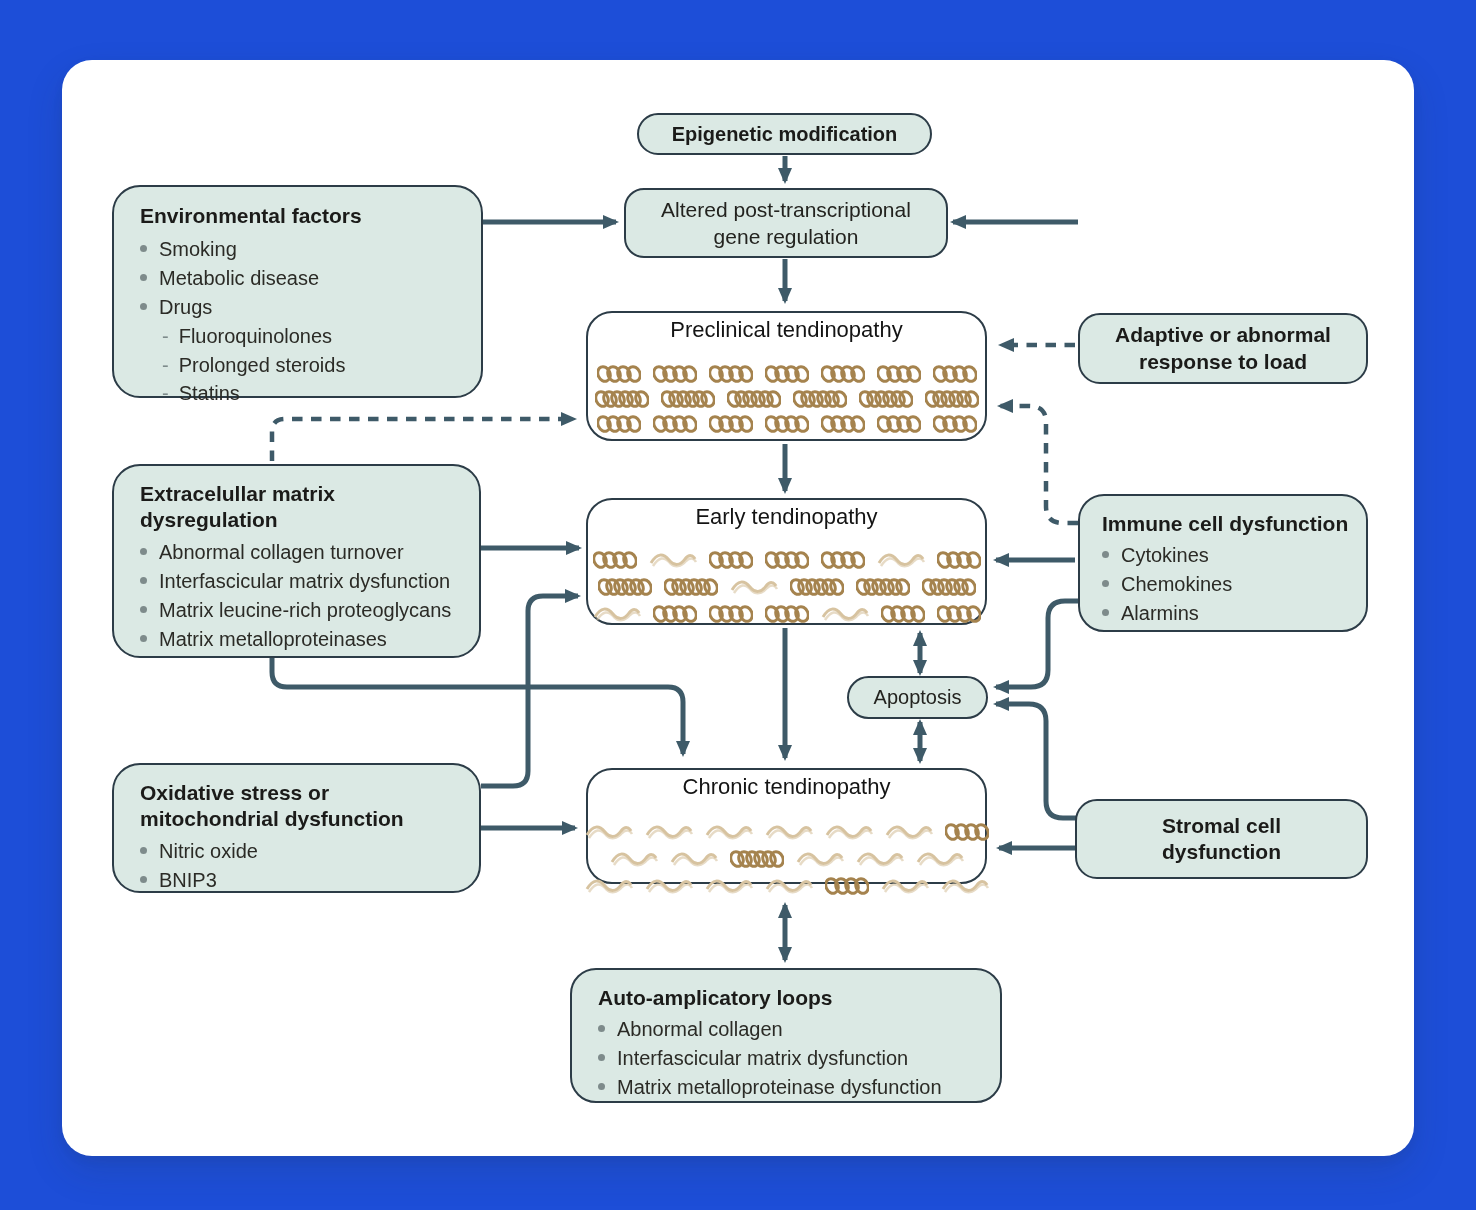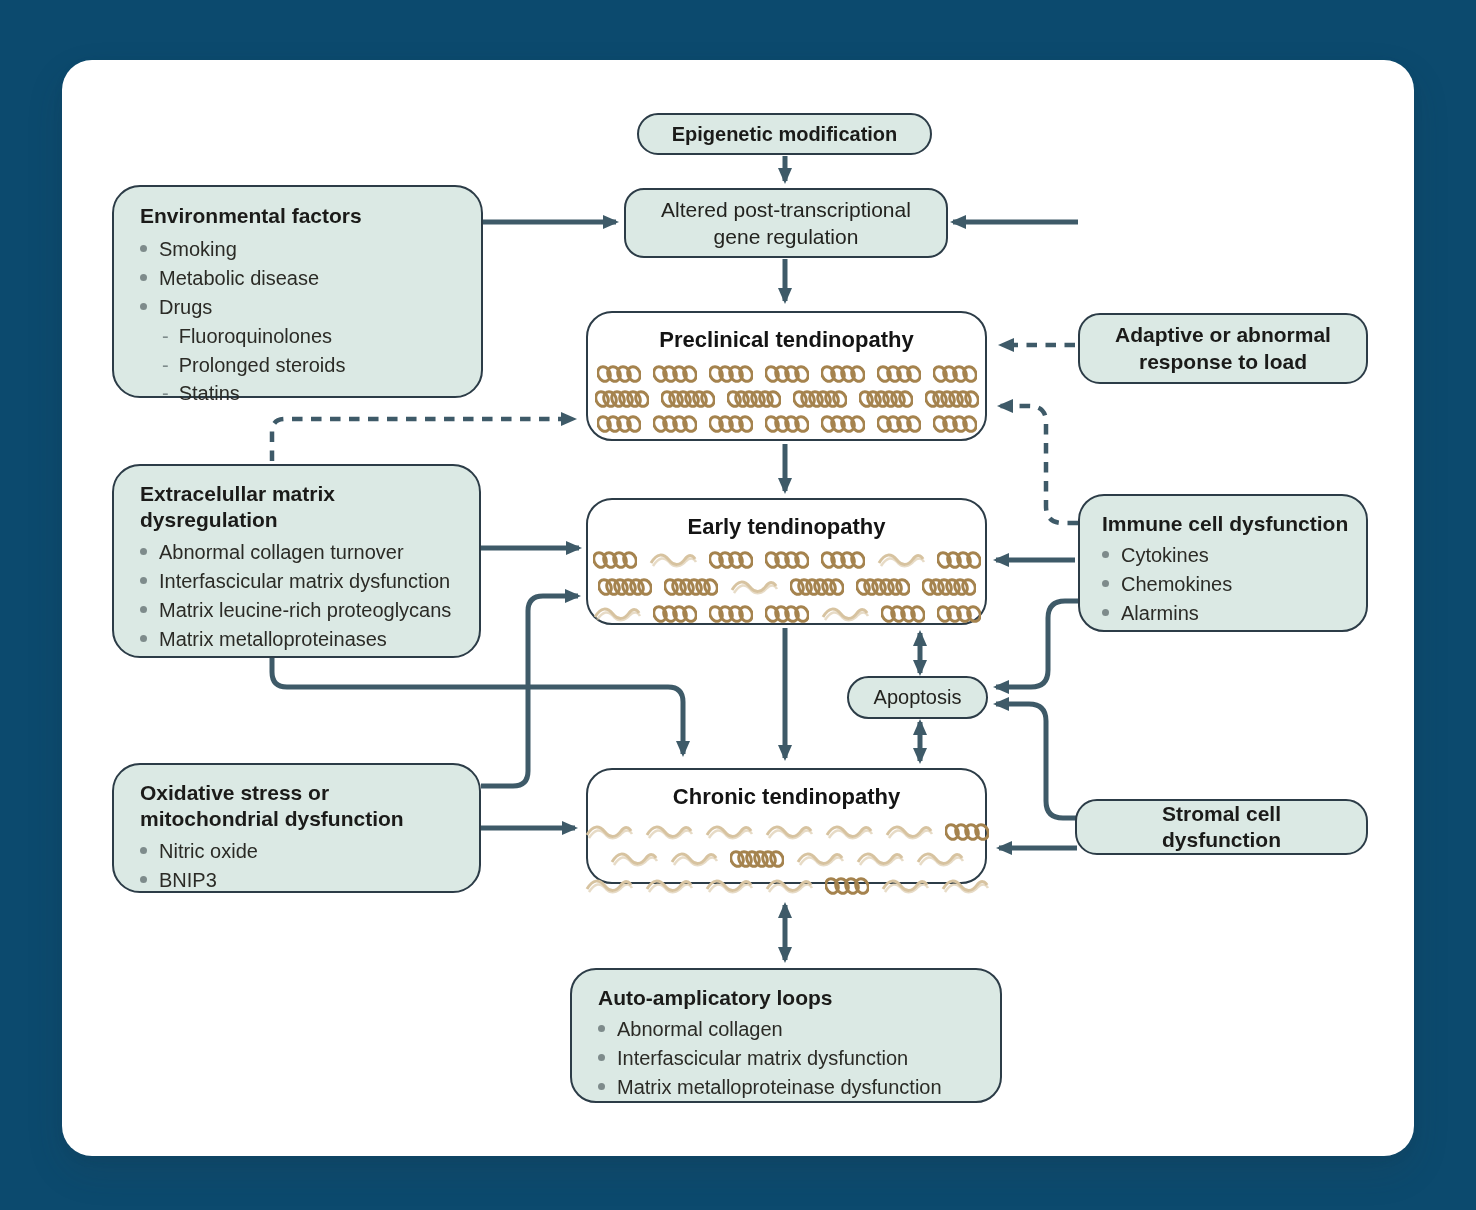--- a/index.html
+++ b/index.html
@@ -1,24 +1,24 @@
 <!DOCTYPE html>
 <html><head>
 <meta charset="utf-8">
 <style>
   html,body{margin:0;padding:0;background:#f3f4f4;}
-  .stage{position:relative;width:1476px;height:1210px;background:#0c4a6e;overflow:hidden;
+  .stage{position:relative;width:1476px;height:1210px;background:#1d4ed8;overflow:hidden;
          font-family:"Liberation Sans",sans-serif;}
   .card{position:absolute;left:62px;top:60px;width:1352px;height:1096px;background:#fff;
         border-radius:30px;box-shadow:0 16px 36px rgba(40,52,62,.15),0 4px 10px rgba(40,52,62,.08);}
   .box{position:absolute;box-sizing:border-box;z-index:2;}
   .mint{background:#dbe9e4;border:2px solid #2c3c47;}
   .whitebox{background:#ffffff;border:2px solid #2c3c47;}
   .btitle{font-weight:bold;font-size:21px;color:#1b1b19;line-height:1.25;}
-  .wtitle{font-weight:bold;font-size:22px;color:#141414;text-align:center;padding-top:14px;}
+  .wtitle{font-weight:normal;font-size:22px;color:#141414;text-align:center;padding-top:4px;}
   .ctr{display:flex;align-items:center;justify-content:center;text-align:center;}
   .items{margin-top:6px;}
   .li{font-size:20px;color:#2b2b26;line-height:1.45;display:flex;align-items:baseline;}
   .li::before{content:"";flex:0 0 auto;width:7px;height:7px;border-radius:50%;
               background:#7e8b8b;margin-right:12px;transform:translateY(-4px);}
   .sub{font-size:20px;color:#2b2b26;line-height:1.42;padding-left:22px;display:flex;align-items:baseline;}
   .sub::before{content:"-";color:#7e8b8b;margin-right:10px;}
   .italic{font-style:italic;}
   .genegrid{display:grid;grid-template-columns:150px 1fr;margin-top:5px;row-gap:2px;}
   .fiber-wrap{position:absolute;left:10px;right:10px;display:flex;flex-direction:column;
@@ -391,21 +391,21 @@
           <svg width="48" height="20" class="fiber f-s">
             <use href="#squig"></use>
           </svg>
           <svg width="48" height="20" class="fiber f-s">
             <use href="#squig"></use>
           </svg>
         </div>
       </div>
   </div>
 
-  <div class="box mint ctr" style="left:1075px;top:799px;width:293px;height:56px;border-radius:22px;">
+  <div class="box mint ctr" style="left:1075px;top:799px;width:293px;height:80px;border-radius:22px;">
     <span class="btitle" style="max-width:150px;">Stromal cell dysfunction</span>
   </div>
 
   <div class="box mint" style="left:570px;top:968px;width:432px;height:135px;border-radius:26px;padding:15px 14px 0 26px;">
     <div class="btitle">Auto-amplicatory loops</div>
     <div class="items" style="margin-top:4px;">
       <div class="li">
           <span>Abnormal collagen</span>
         </div>
       <div class="li">

